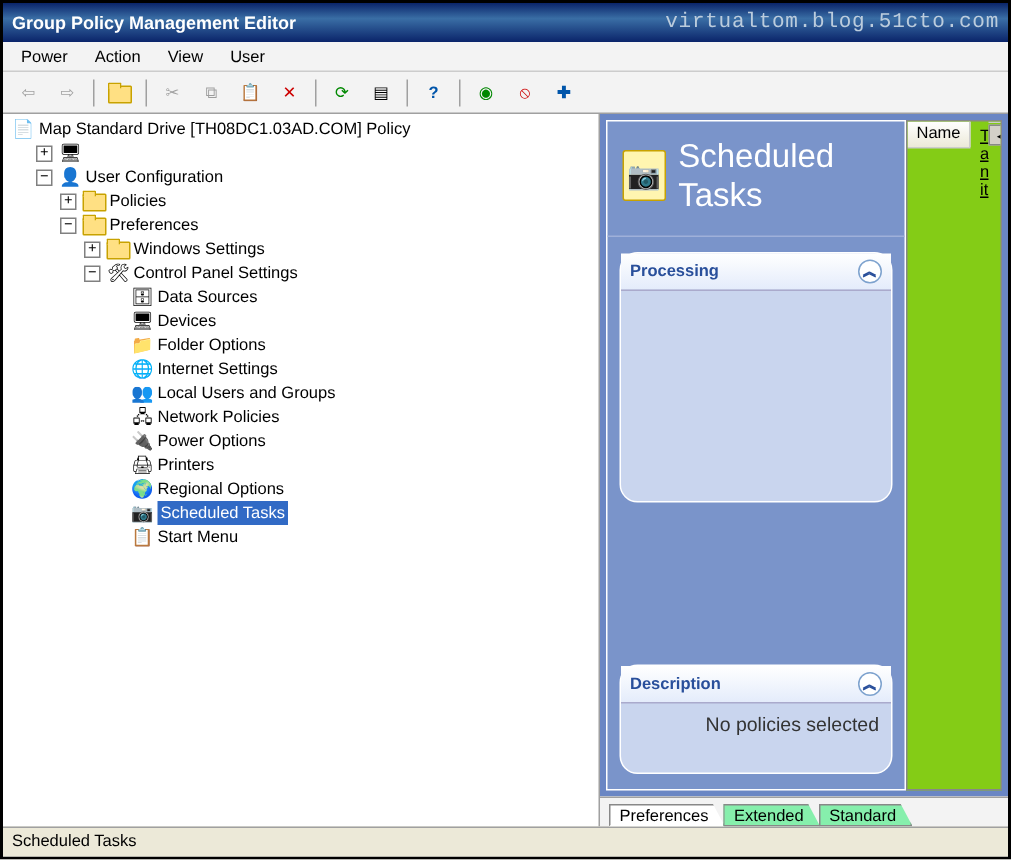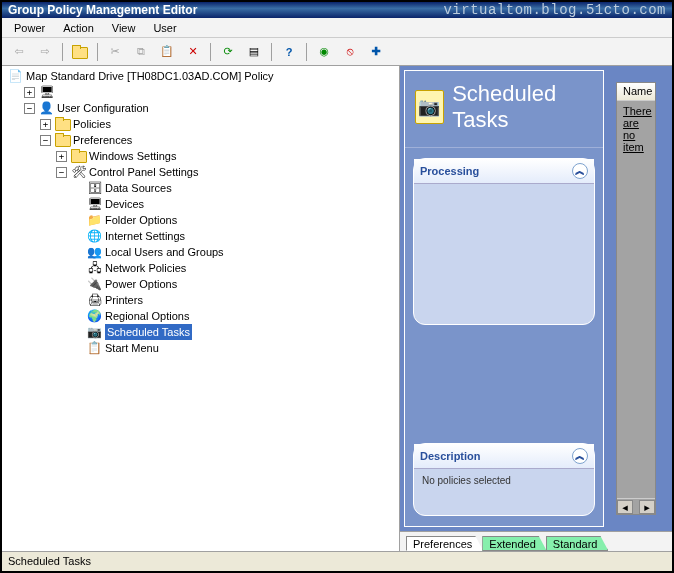--- a/index.html
+++ b/index.html
@@ -1,18 +1,18 @@
 <!DOCTYPE html>
 <html><head>
 <meta charset="utf-8">
 <style>
   * { box-sizing: border-box; margin: 0; padding: 0; }
   body { font-family: Tahoma, Arial, sans-serif; font-size: 11px; color: #000; background: #ece9d8; overflow: hidden; }
   .window { width: 674px; height: 573px; border: 2px solid #000; display: flex; flex-direction: column; background: #fff; position: relative; }
-  .titlebar { height: 16px; background: linear-gradient(#0a246a,#3a6ea5 40%,#0a246a); color: #fff; display: flex; align-items: center; padding: 0 6px; font-weight: bold; font-size: 12px; }
+  .titlebar { height: 26px; background: linear-gradient(#0a246a,#3a6ea5 40%,#0a246a); color: #fff; display: flex; align-items: center; padding: 0 6px; font-weight: bold; font-size: 12px; }
   .titlebar .watermark { margin-left: auto; font-weight: normal; letter-spacing: .5px; color: #bcd; font-size: 14px; font-family: "Courier New", monospace; }
   .menubar { height: 20px; background: #f3f3f3; border-bottom: 1px solid #ccc; display: flex; align-items: center; padding: 0 4px; gap: 2px; }
   .menubar span { padding: 2px 8px; cursor: default; }
   .toolbar { height: 28px; background: #f3f3f3; border-bottom: 1px solid #a0a0a0; display: flex; align-items: center; padding: 0 6px; gap: 4px; }
   .toolbar .sep { width: 1px; height: 18px; background: #a0a0a0; margin: 0 2px; }
   .tbtn { width: 22px; height: 22px; display:flex;align-items:center;justify-content:center; cursor:pointer; border:1px solid transparent; }
   .tbtn.disabled { opacity: .35; cursor:default; }
   .body { flex: 1; display: flex; min-height: 0; }
   .tree-pane { width: 398px; border-right: 1px solid #a0a0a0; overflow: auto; background: #fff; padding: 2px; }
   .tree { font-size: 11px; line-height: 16px; }
@@ -28,23 +28,23 @@
   .selected { background:#316ac5; color:#fff; }
   .right-pane { flex:1; display:flex; flex-direction:column; background:#fff; min-width:0;}
   .detail-area { flex:1; display:flex; padding:4px; gap:0; background:#6a86c4; min-height:0; overflow:hidden;}
   .blue-panel { flex:0 0 200px; display:flex; flex-direction:column; background:#7a94ca; border:1px solid #fff; padding:0; }
   .blue-header { display:flex; align-items:center; gap:8px; padding:10px 10px 14px 10px; color:#fff; font-size:22px; font-weight:normal; border-bottom:1px solid #9fb0d9;}
   .hicon { width:34px;height:34px; background:#fff5b0; border:1px solid #c8a200; border-radius:2px; display:flex;align-items:center;justify-content:center; font-size:18px;}
   .section-box { margin:10px 8px; background:#c9d5ee; border:1px solid #fff; border-radius:12px; }
   .section-head { display:flex; align-items:center; padding:4px 6px; font-weight:bold; color:#294f9b; background:linear-gradient(#fff,#e4ecfb); border-bottom:1px solid #aac;}
   .section-head .spacer{flex:1;}
   .chev { width:16px;height:16px;border:1px solid #7da2ce;border-radius:50%;display:flex;align-items:center;justify-content:center;font-size:10px;color:#294f9b;background:#fff;}
-  .section-body { min-height:46px; padding:6px 8px; color:#333; font-size:10px;}
+  .section-body { min-height:46px; padding:6px 8px; color:#333; font-size:13px;text-align:right;}
   .proc-body{ height:140px; }
-  .list-panel { flex:1; background:#a3a3a3; border:1px solid #888; margin:12px; display:flex; flex-direction:column; min-width:0; overflow:hidden;}
+  .list-panel { flex:1; background:#84cc16; border:1px solid #888; margin:0; display:flex; flex-direction:row; min-width:0; overflow:hidden;}
   .list-header { display:flex; border-bottom:1px solid #ccc; height:18px; background:linear-gradient(#fff,#ece9d8);}
   .list-header div { padding:2px 6px; border-right:1px solid #ccc; font-size:11px; white-space:nowrap;}
   .list-body { flex:1; padding:4px 6px; color:#000; overflow:hidden;text-decoration:underline;}
   .list-scroll { height:16px; border-top:1px solid #ccc; display:flex; align-items:center;}
   .thumb{ width:16px;height:14px;background:#d4d0c8;border:1px solid #888;}
   .tabs-row { height:20px; display:flex; align-items:flex-end; padding-left:6px; background:#f3f3f3; border-top:1px solid #a0a0a0;}
   .tab { border:1px solid #888; border-top:1px solid #888; padding:1px 10px 0 6px; font-size:11px; margin-right:-1px; background:#86efac; cursor:default; position:relative;
          clip-path: polygon(0 0, calc(100% - 8px) 0, 100% 100%, 0 100%); }
   .tab.active{ background:#fff; border-bottom:1px solid #fff; }
   .statusbar { height:20px; border-top:1px solid #a0a0a0; background:#ece9d8; padding:3px 6px; font-size:11px; }

